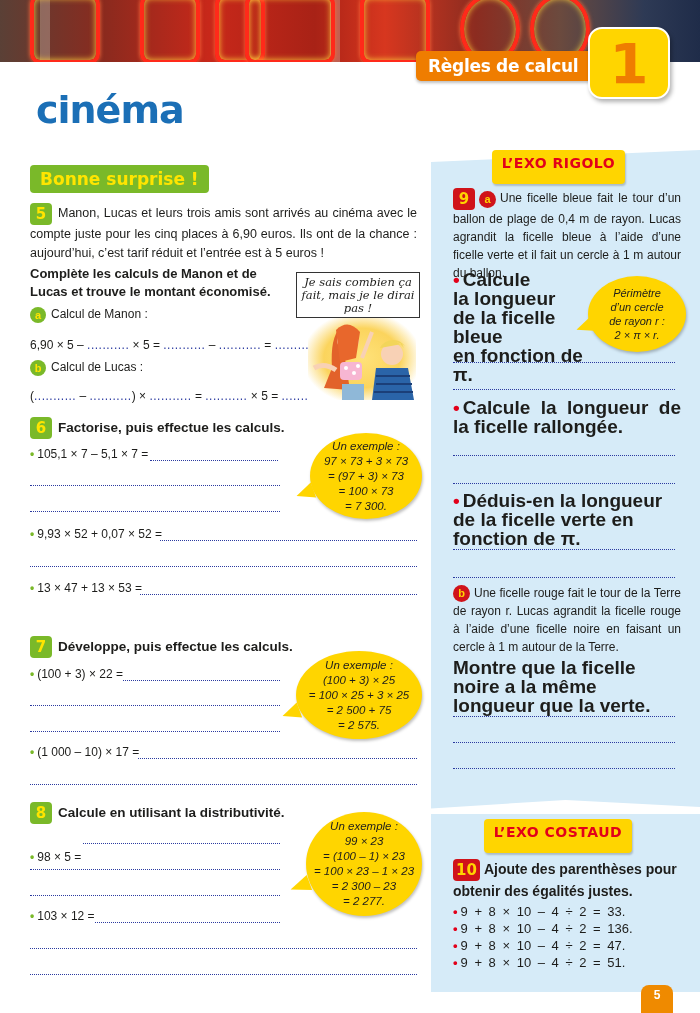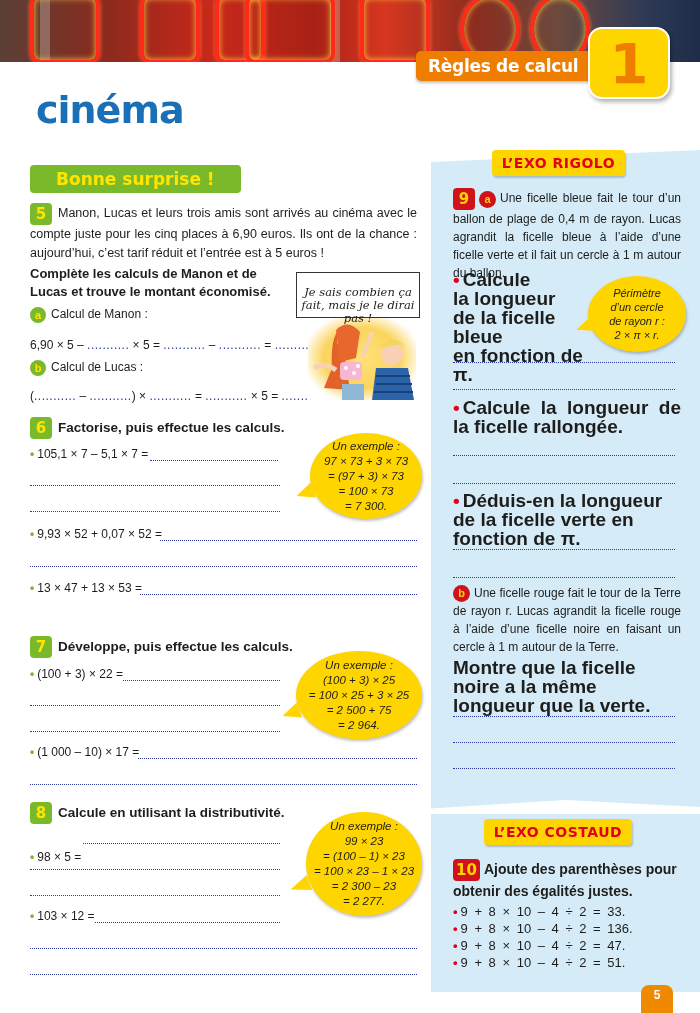--- a/index.html
+++ b/index.html
@@ -29,21 +29,21 @@
       box-shadow: 2px 3px 4px rgba(0,0,0,0.3); border: 2px solid #fff;
     }
 
     .page-title {
       position: absolute; left: 36px; top: 88px;
       font-family: "DejaVu Sans", sans-serif; font-weight: bold; font-size: 38px; color: #1b6fb6; letter-spacing: -1px;
     }
 
     
     .section-badge {
-      position: absolute; left: 30px; top: 165px; padding: 2px 26px; height: 28px;
+      position: absolute; left: 30px; top: 165px; padding: 2px 10px; height: 28px;
       background: #7ab929; border-radius: 4px; color: #ffe500;
       font-family: "DejaVu Sans", sans-serif; font-weight: bold; font-size: 17px; line-height: 24px;
     }
     .num-badge {
       display: inline-block; width: 22px; height: 22px; background: #7ab929; border-radius: 4px;
       color: #ffe500; font-weight: bold; font-size: 15px; text-align: center; line-height: 22px;
       font-family: "DejaVu Sans", sans-serif; vertical-align: middle; margin-right: 6px;
     }
     .letter-badge {
       display: inline-block; width: 16px; height: 16px; border-radius: 50%; background: #7ab929;
@@ -65,31 +65,31 @@
       display: flex; flex-direction: column; justify-content: center;
       box-shadow: 1px 2px 3px rgba(0,0,0,0.25);
     }
     .bubble .tail { position: absolute; width: 0; height: 0; border-style: solid; }
 
     
     .cartoon { position: absolute; left: 296px; top: 272px; width: 124px; height: 128px; }
     .speech {
       position: absolute; left: 0; top: 0; width: 124px; height: 46px; background: #fff; border: 1.2px solid #333;
       font-family: "DejaVu Serif", serif; font-style: italic; font-size: 11.5px; line-height: 13px; text-align: center;
-      padding-top: 13px;
+      padding-top: 3px;
     }
     .cartoon-bg { position: absolute; left: 12px; top: 44px; width: 108px; height: 84px; background: radial-gradient(ellipse at center, #ffe27a 0%, #fbd45d 50%, #ffffff 78%); }
 
     
     .side-panel { position: absolute; left: 431px; top: 162px; width: 269px; height: 830px; background: #d6ebf8; }
     .side-panel-top { position: absolute; left: 431px; top: 150px; width: 269px; height: 30px; background: #d6ebf8; clip-path: polygon(0 40%, 100% 0, 100% 100%, 0 100%); }
     .side-divider { position: absolute; left: 431px; top: 800px; width: 269px; height: 14px; background: #fff; clip-path: polygon(0 60%, 50% 0, 100% 50%, 100% 100%, 0 100%); }
     .side-label {
       position: absolute; background: #ffd500; border-radius: 4px; color: #e2001a;
-      font-family: "DejaVu Sans", sans-serif; font-weight: bold; font-size: 14px; text-align: center; line-height: 26px; height: 26px;
+      font-family: "DejaVu Sans", sans-serif; font-weight: bold; font-size: 14px; text-align: center; line-height: 26px; height: 34px;
       box-shadow: 1px 2px 2px rgba(0,0,0,0.2); letter-spacing: 0.5px;
     }
     .red-num {
       display: inline-block; height: 22px; min-width: 22px; padding: 0 3px; background: #d0131a; border-radius: 4px; color: #ffd500;
       font-weight: bold; font-size: 15px; text-align: center; line-height: 22px; font-family: "DejaVu Sans", sans-serif; vertical-align: middle; margin-right: 4px;
     }
     .red-letter {
       display: inline-block; width: 17px; height: 17px; border-radius: 50%; background: #d0131a; color: #ffd500;
       font-weight: bold; font-size: 11px; text-align: center; line-height: 17px; vertical-align: middle; margin-right: 4px;
     }
@@ -197,21 +197,21 @@
 <div class="abs line" style="left:30px;top:745px;"><span class="bullet">•</span><span>(1 000 – 10) × 17 =</span></div>
 <div class="dotline" style="left:138px;top:758px;width:279px;"></div>
 <div class="dotline" style="left:30px;top:784px;width:387px;"></div>
 
 <div class="bubble" style="left:296px;top:651px;width:126px;height:88px;">
   <div class="tail" style="left:-14px;top:54px;border-width:8px 18px 8px 0;border-color:transparent #ffd500 transparent transparent;transform:rotate(-20deg);"></div>
   <div>Un exemple :</div>
   <div>(100 + 3) × 25</div>
   <div>= 100 × 25 + 3 × 25</div>
   <div>= 2 500 + 75</div>
-  <div>= 2 964.</div>
+  <div>= 2 575.</div>
 </div>
 
 <div class="abs ex-title" style="left:30px;top:802px;">
   <span class="num-badge">8</span><span>Calcule en utilisant la distributivité.</span>
 </div>
 <div class="abs line" style="left:30px;top:830px;margin-top:20px;"><span class="bullet">•</span><span>98 × 5 =</span></div>
 <div class="dotline" style="left:83px;top:843px;width:197px;"></div>
 <div class="dotline" style="left:30px;top:869px;width:250px;"></div>
 <div class="dotline" style="left:30px;top:895px;width:250px;"></div>
 <div class="abs line" style="left:30px;top:909px;"><span class="bullet">•</span><span>103 × 12 =</span></div>

